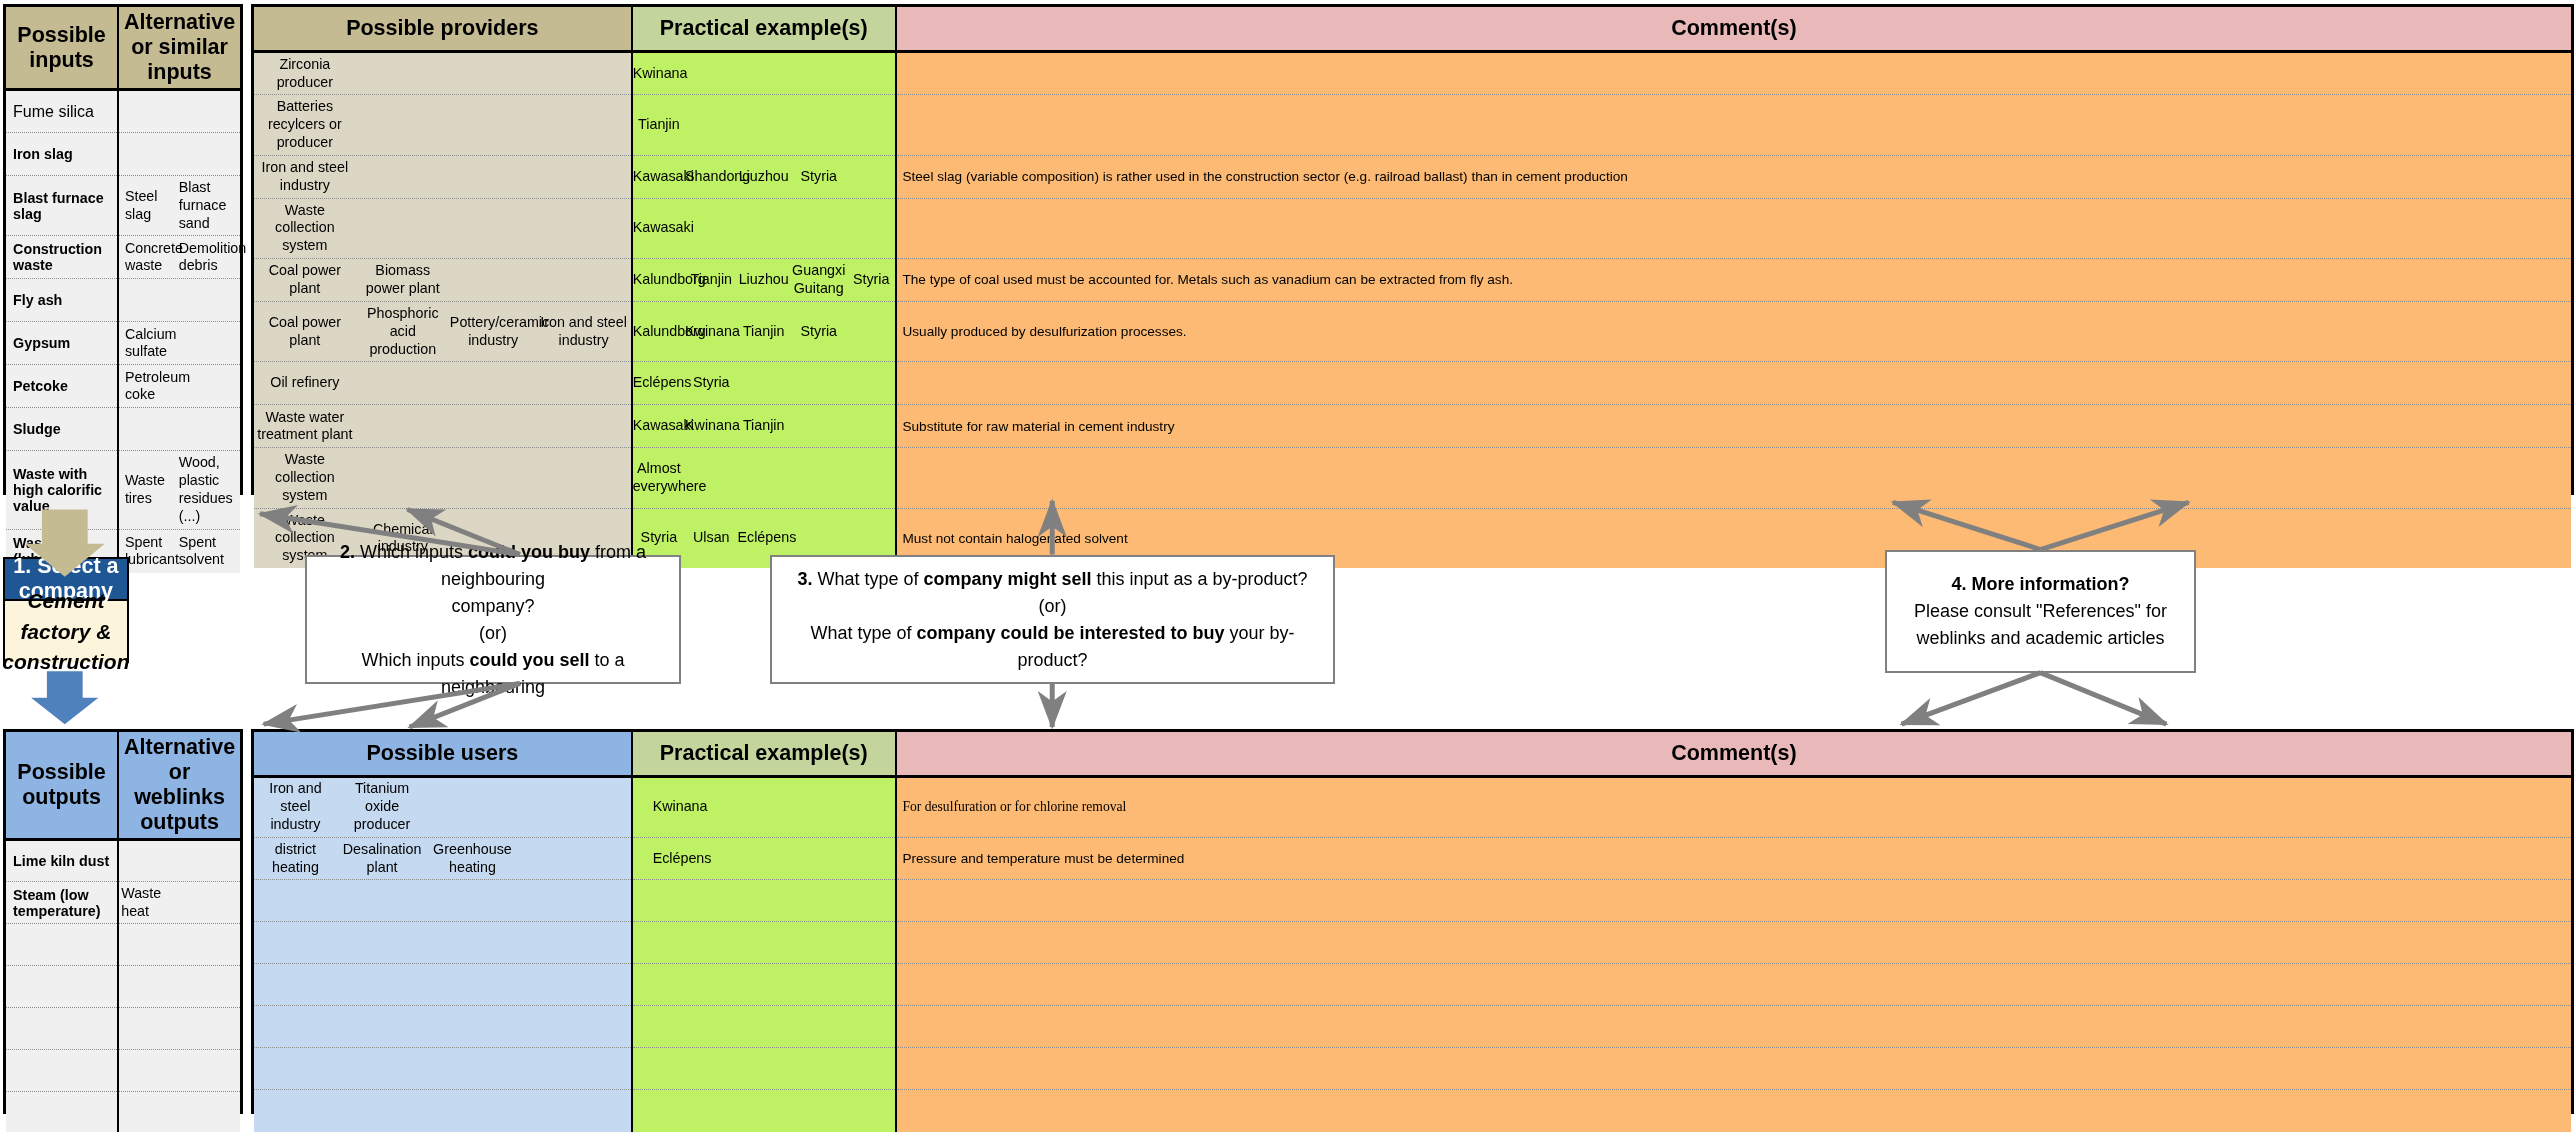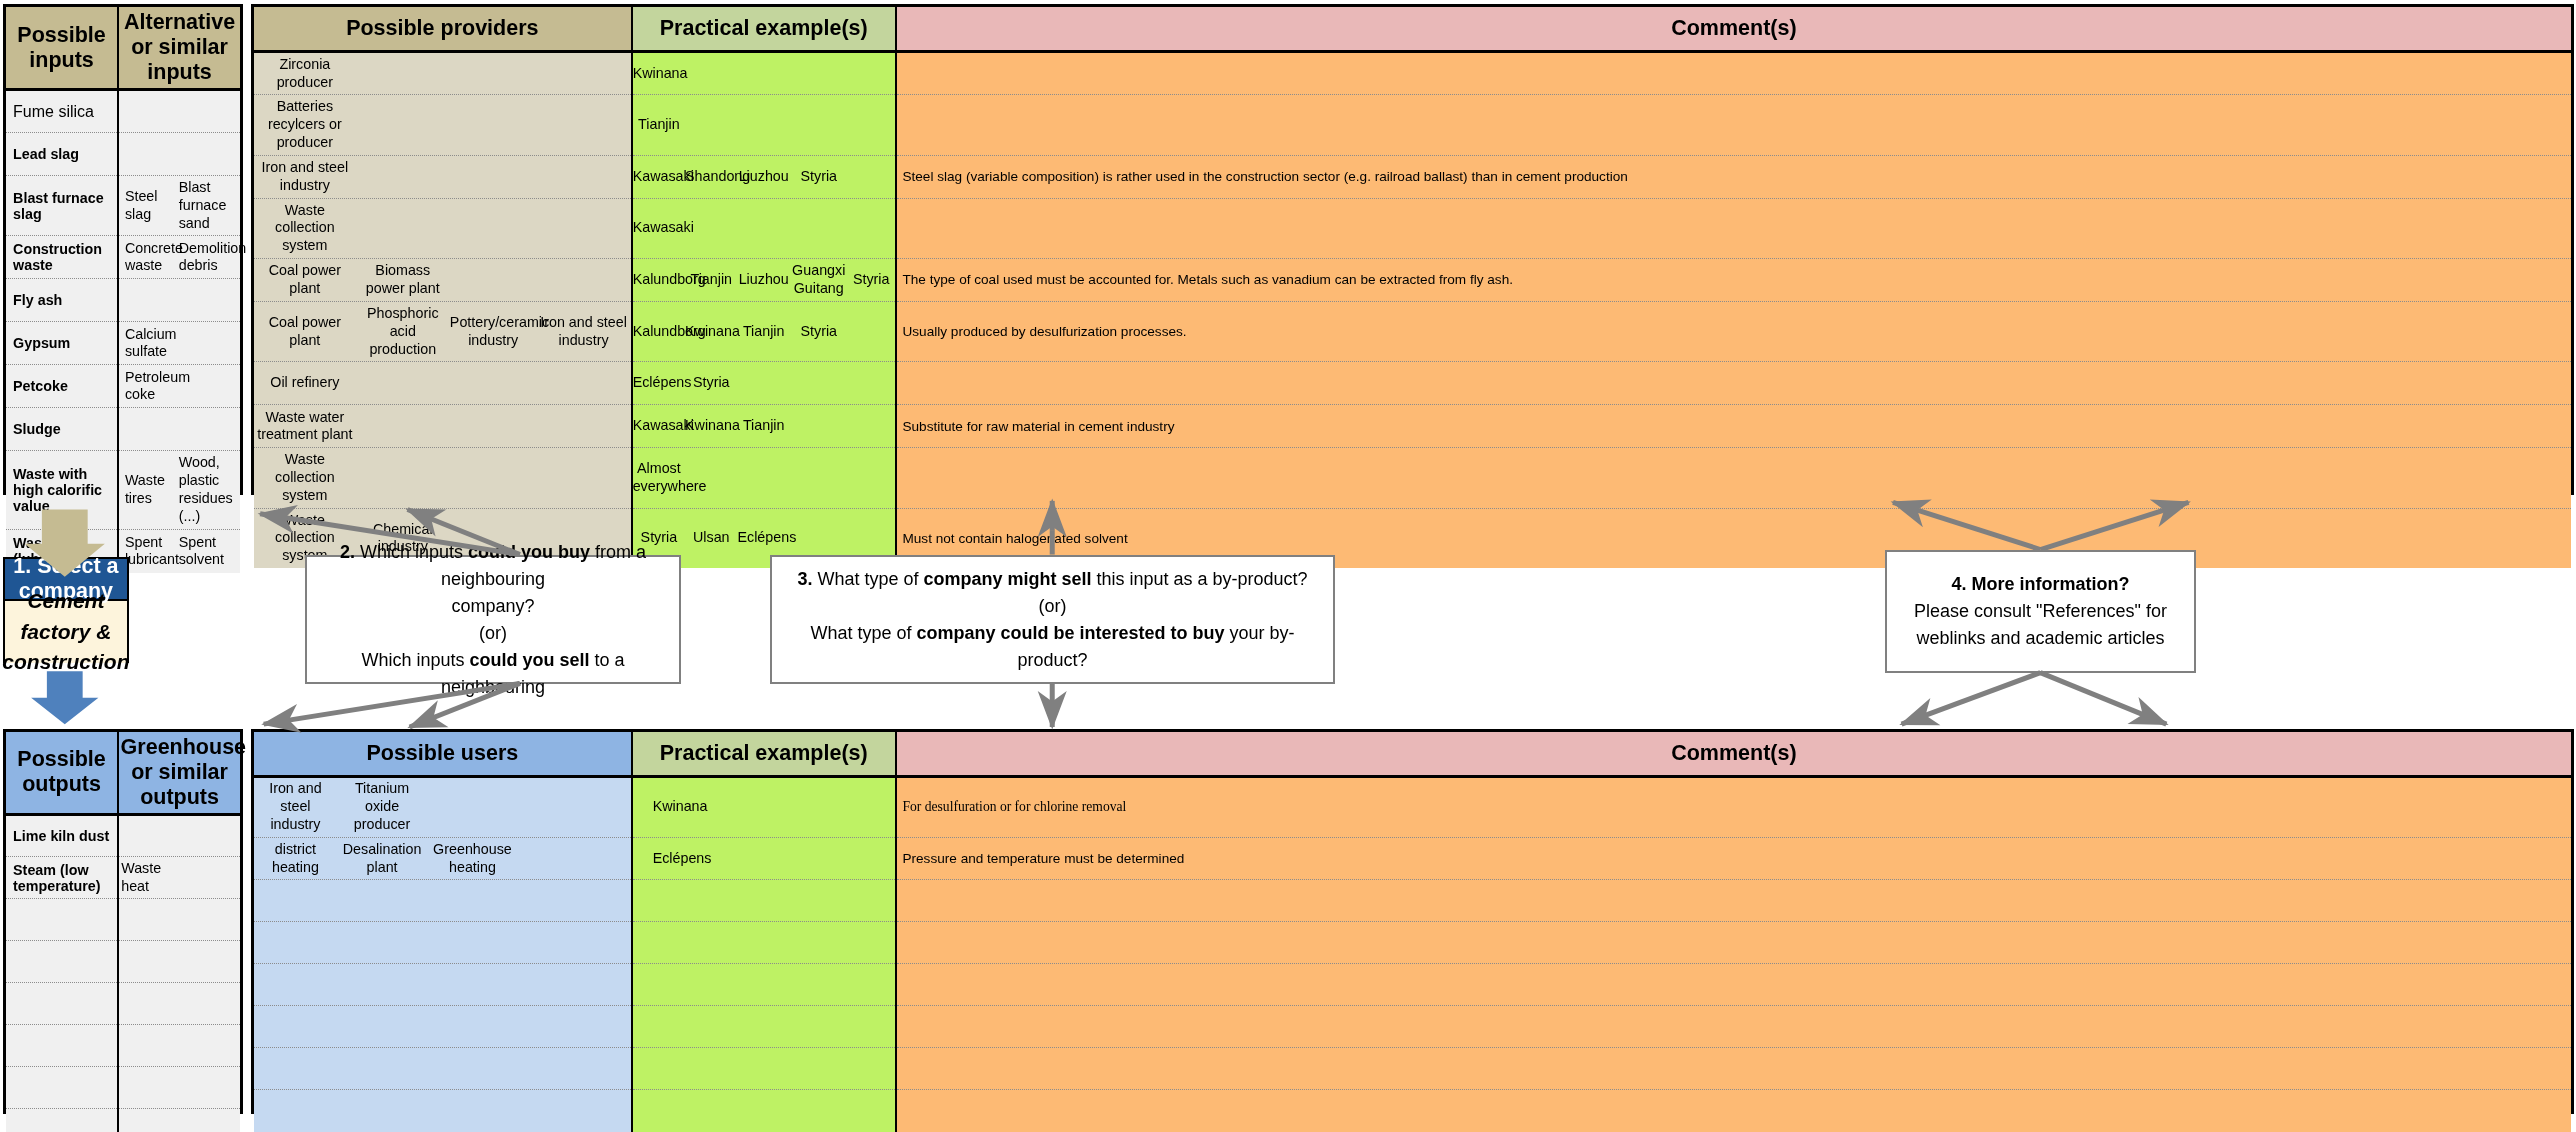--- a/index.html
+++ b/index.html
@@ -105,21 +105,21 @@
           <tr style="height: 43px;">
             <td class="cell-grey vsep" style="font-weight:normal;font-size:16px;">Fume silica</td>
             <td class="cell-grey" style="padding-left:5.7px;padding-right:2.9px;">
               <div class="slots">
                 <div class="slot" style="width: 48%;"></div>
                 <div class="slot" style="width: 52%;"></div>
               </div>
             </td>
           </tr>
           <tr style="height: 43px;">
-            <td class="cell-grey vsep" style="font-weight:bold;font-size:14.3px;">Lead slag</td>
+            <td class="cell-grey vsep" style="font-weight:bold;font-size:14.3px;">Iron slag</td>
             <td class="cell-grey" style="padding-left:5.7px;padding-right:2.9px;">
               <div class="slots">
                 <div class="slot" style="width: 48%;"></div>
                 <div class="slot" style="width: 52%;"></div>
               </div>
             </td>
           </tr>
           <tr style="height: 43px;">
             <td class="cell-grey vsep" style="font-weight:bold;font-size:14.3px;">Blast furnace slag</td>
             <td class="cell-grey" style="padding-left:5.7px;padding-right:2.9px;">
@@ -453,21 +453,21 @@
 
   <div class="tbl" id="outputs-left" style="left:2.9px; top:729px; width:240px; height:385px;">
     <table>
       <colgroup>
           <col style="width:48%">
           <col style="width:52%">
         </colgroup>
       <thead>
         <tr>
           <th class="hd-blue vsep">Possible outputs</th>
-          <th class="hd-blue">Greenhouse or similar outputs</th>
+          <th class="hd-blue">Alternative or weblinks outputs</th>
         </tr>
       </thead>
       <tbody id="outputs-left-body">
           <tr style="height: 42px;">
             <td class="cell-grey vsep" style="font-weight:bold;font-size:14.3px;">Lime kiln dust</td>
             <td class="cell-grey" style="padding-left:5.7px;">
               <div class="slots">
                 <div class="slot" style="width: 50%;"></div>
                 <div class="slot" style="width: 50%;"></div>
               </div>

